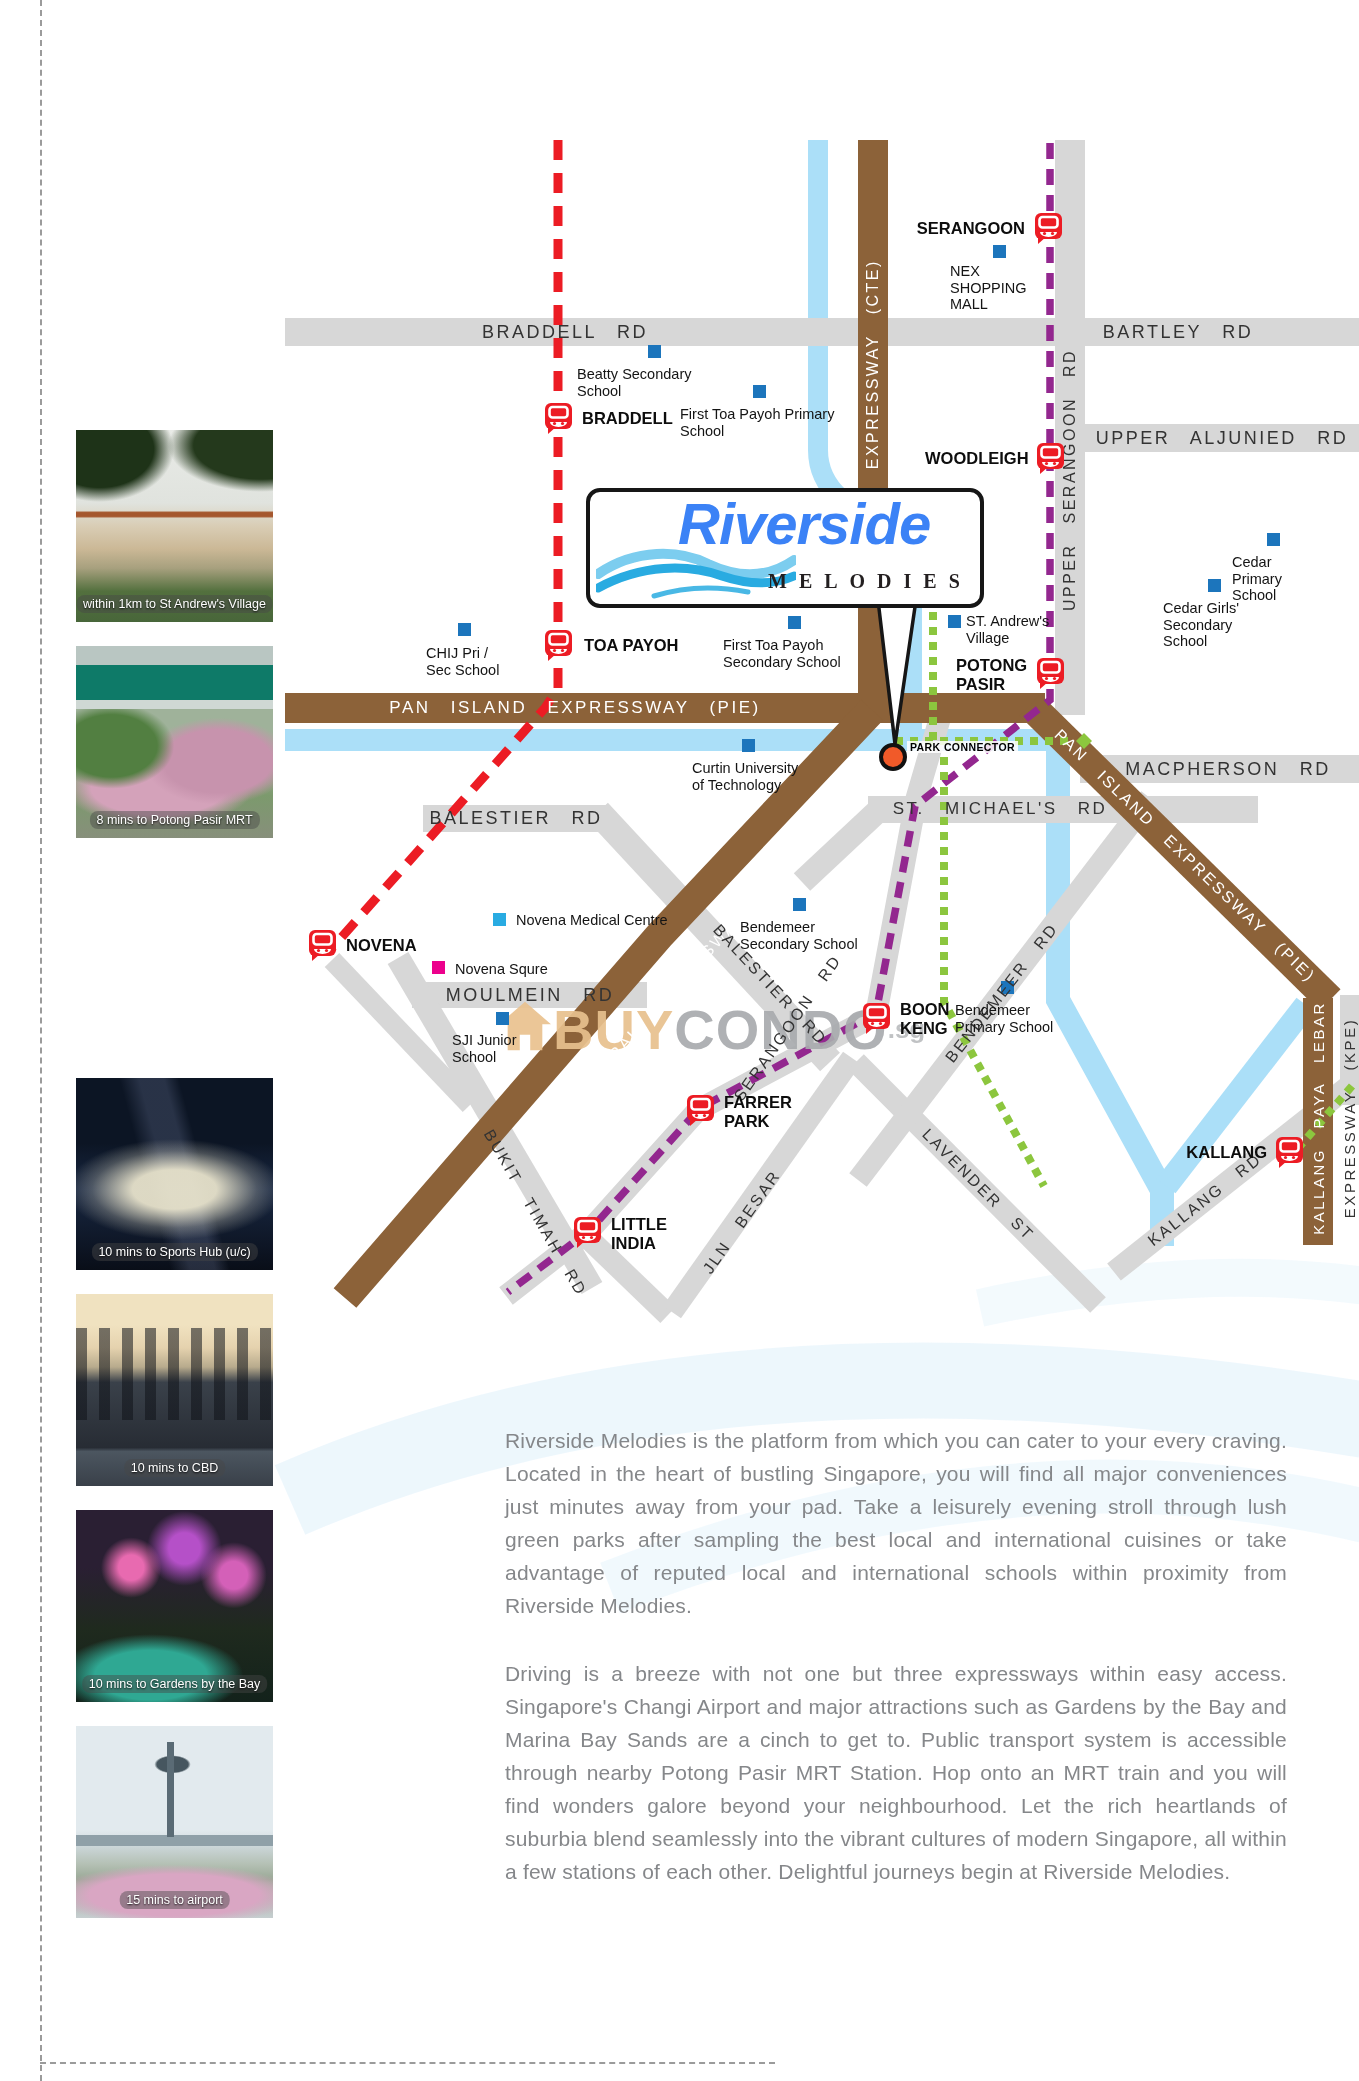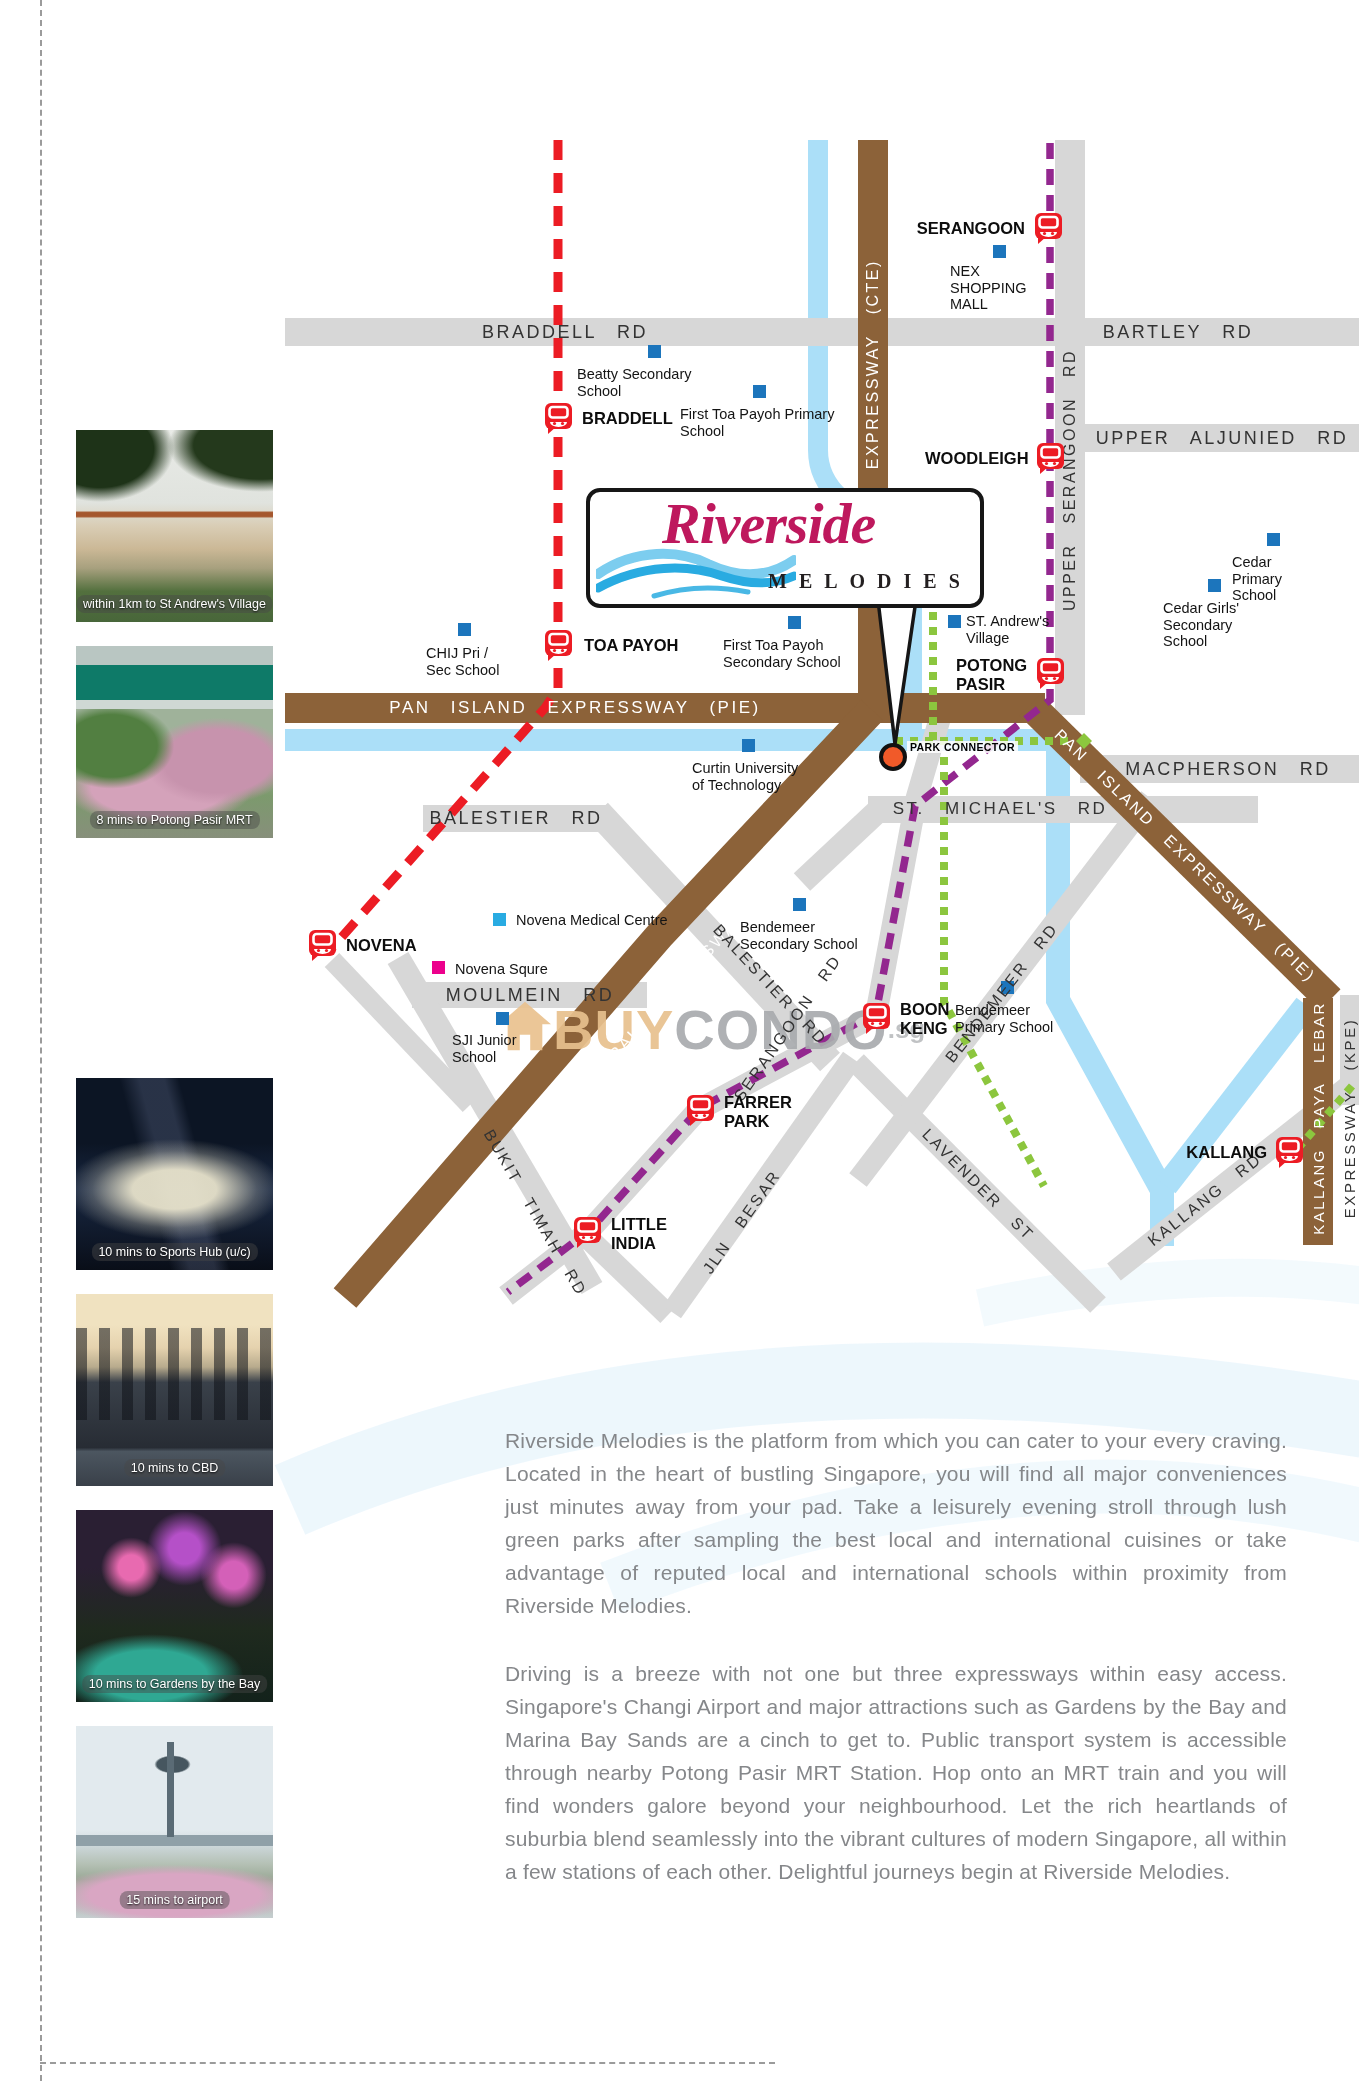--- a/index.html
+++ b/index.html
@@ -63,22 +63,22 @@
   .road{font-size:18px;letter-spacing:2.5px;word-spacing:13px;color:#333;white-space:nowrap;}
   .roadw{color:#fff;}
   .place{font-size:14.5px;line-height:16.5px;}
   .stn{font-size:16.5px;font-weight:700;line-height:19px;color:#0d0d0d;z-index:7;}
   .nw{white-space:nowrap;}
   .sq{position:absolute;width:13px;height:13px;background:#1C75BC;z-index:5;}
   .station{position:absolute;z-index:8;width:27px;height:31px;}
   
   #logo{left:586px;top:488px;width:398px;height:120px;background:#fff;border:4px solid #161616;
         border-radius:14px;z-index:9;box-sizing:border-box;}
-  #logo-title{position:absolute;left:72px;top:-2px;font-family:Liberation Serif, serif;font-style:italic;
-        font-weight:700;font-size:58px;color:#be185d;letter-spacing:-1px;z-index:2;}
+  #logo-title{position:absolute;left:88px;top:-2px;font-family:Liberation Sans, sans-serif;font-style:italic;
+        font-weight:700;font-size:58px;color:#3b82f6;letter-spacing:-1px;z-index:2;}
   #logo-sub{position:absolute;left:178px;top:78px;font-family:"Liberation Serif",serif;font-weight:700;
         font-size:20px;letter-spacing:12px;color:#231F20;z-index:2;}
   #marker{left:879px;top:743px;width:28px;height:28px;box-sizing:border-box;border-radius:50%;
         background:#F15A29;border:4px solid #111;z-index:7;}
   #pc-label{left:907px;top:741px;font-size:10.5px;font-weight:700;letter-spacing:.4px;background:rgba(255,255,255,.85);
         padding:0 3px;z-index:6;}
   
   #watermark{left:497px;top:1000px;display:flex;align-items:flex-start;z-index:5;opacity:.92;}
   #watermark .wtxt{font-size:56px;font-weight:700;letter-spacing:1px;line-height:60px;}
   #wm-buy{color:#E8C18E;}

